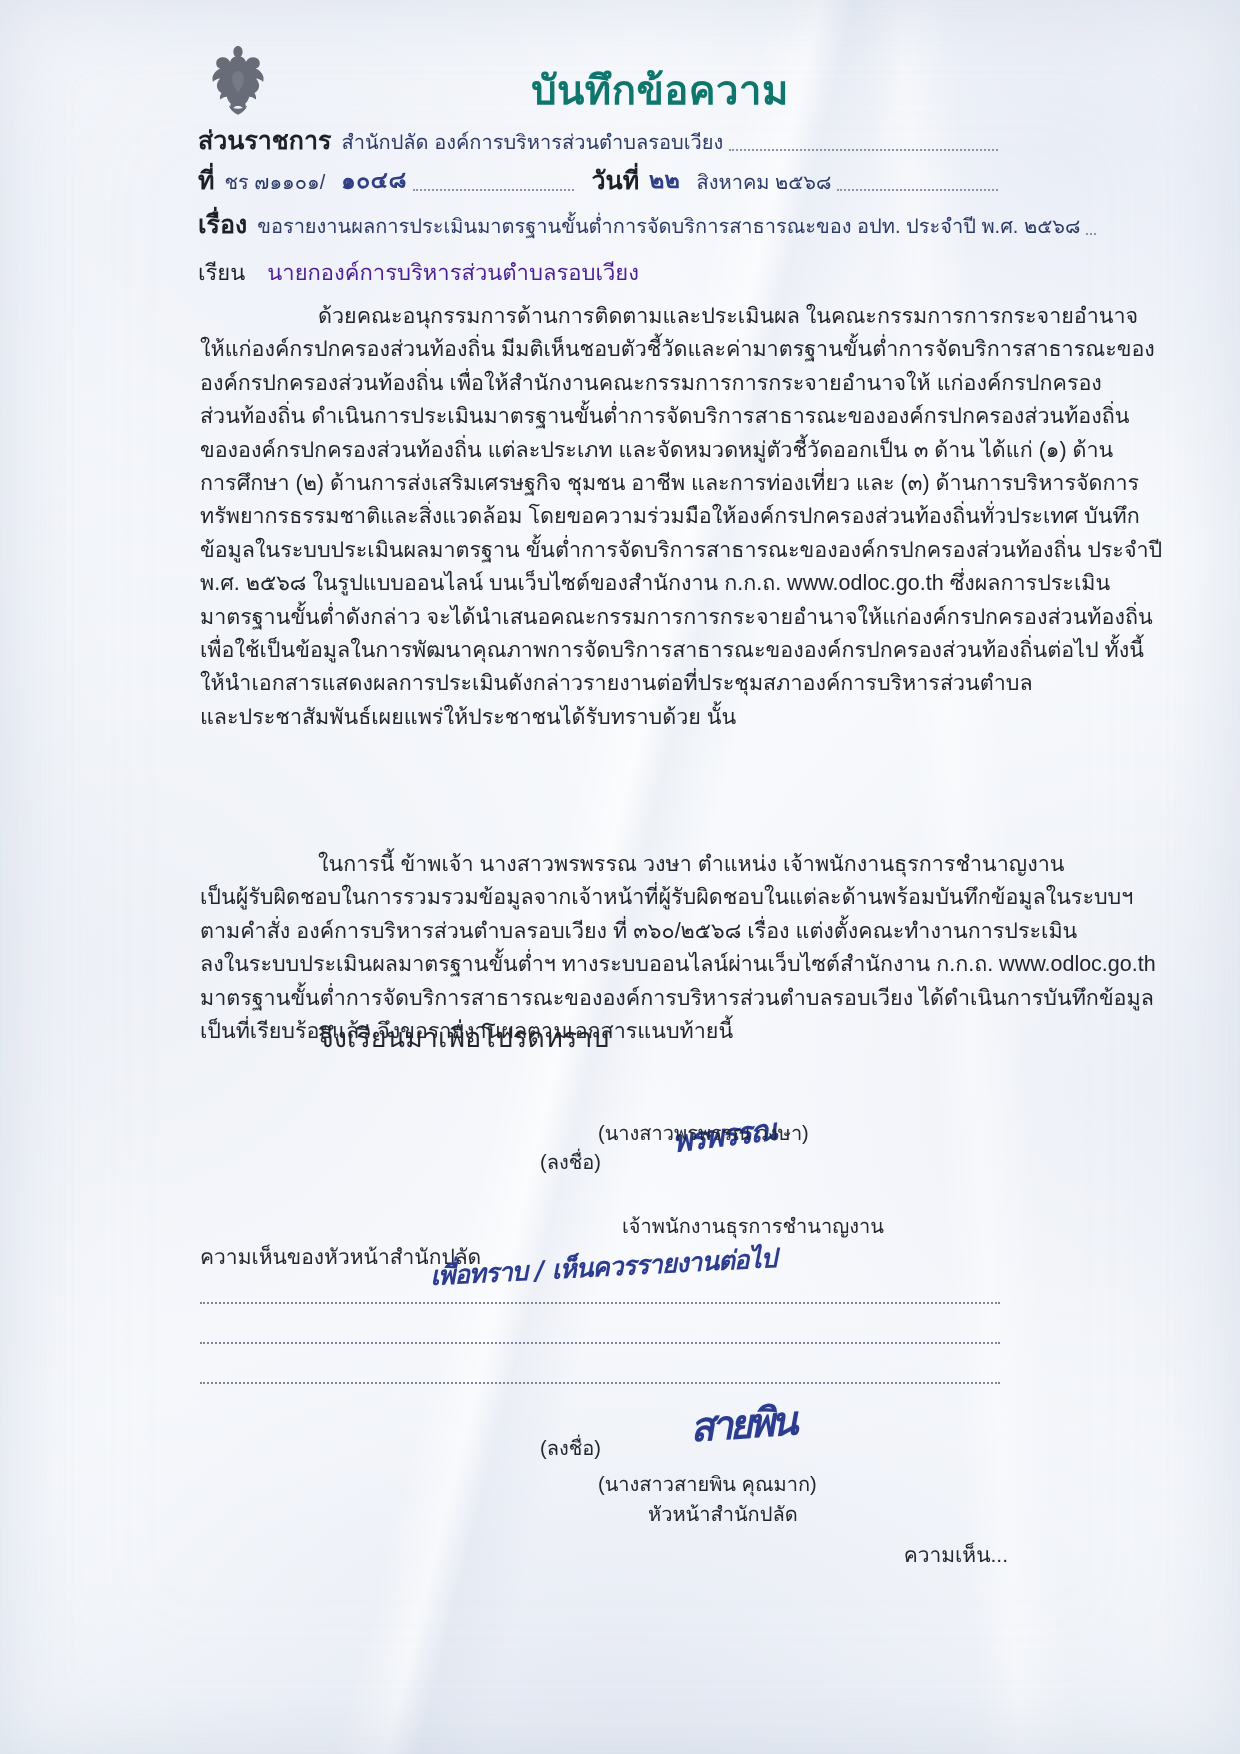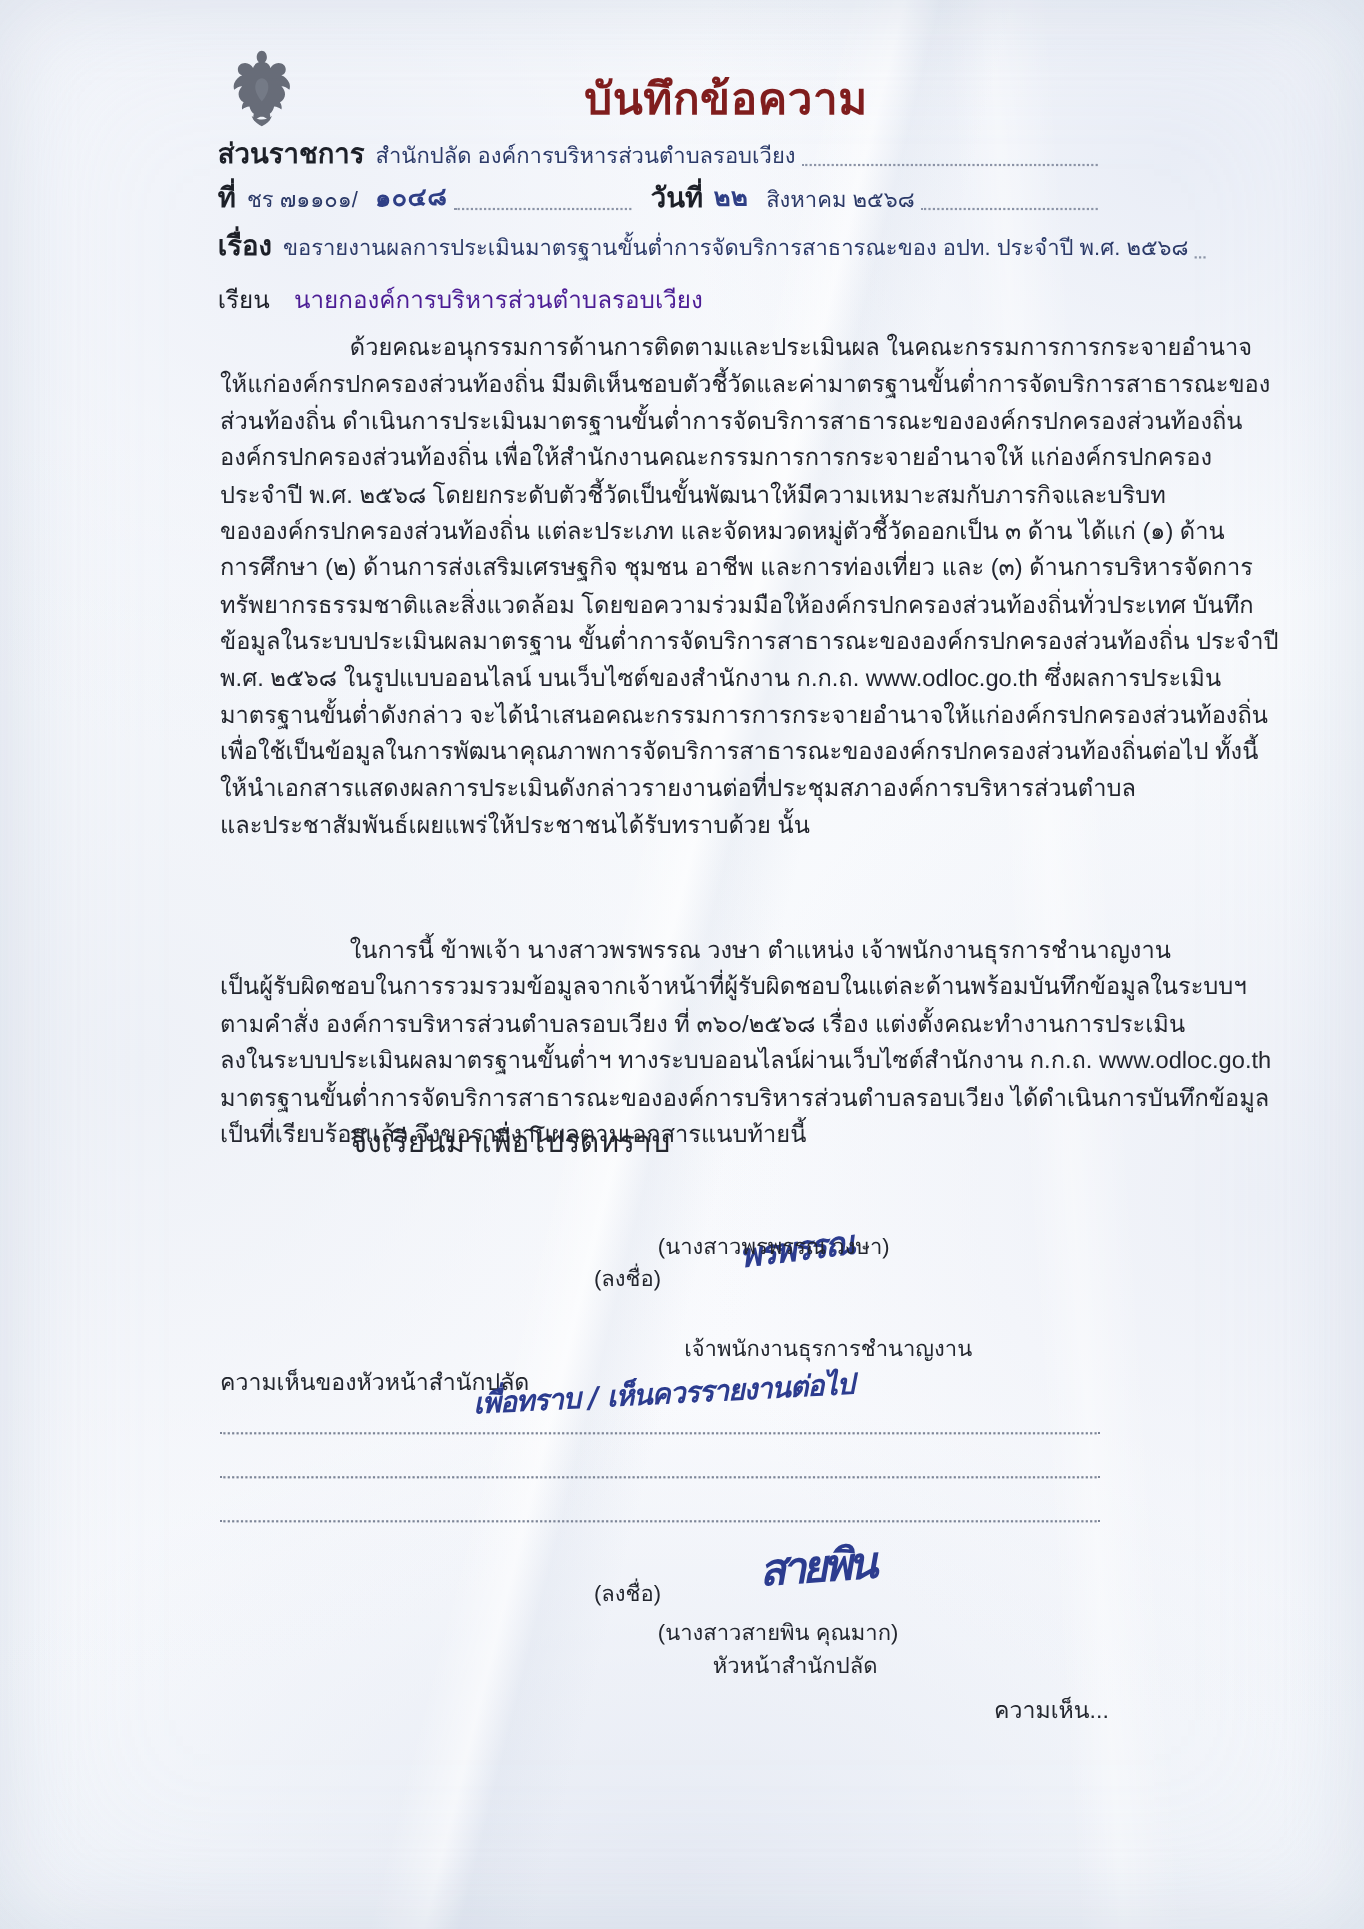--- a/index.html
+++ b/index.html
@@ -57,21 +57,21 @@
     opacity: .82;
   }
   .doc-title {
     position: absolute;
     left: 0; right: 0;
     top: 58px;
     text-align: center;
     font-size: 40px;
     font-weight: bold;
     letter-spacing: .5px;
-    color: #7f1d1d;
+    color: #0f766e;
     padding-left: 80px;
   }
 
   
   .field-row {
     position: absolute;
     left: 198px;
     display: flex;
     align-items: flex-end;
     white-space: nowrap;
@@ -250,23 +250,22 @@
   </div>
 
   <div class="field-row" id="row-to">
     <span class="to-label">เรียน</span>
     <span class="to-value">นายกองค์การบริหารส่วนตำบลรอบเวียง</span>
   </div>
 
   <div class="body-block" id="para-1">
       <div class="para-line indent">ด้วยคณะอนุกรรมการด้านการติดตามและประเมินผล  ในคณะกรรมการการกระจายอำนาจ</div>
       <div class="para-line">ให้แก่องค์กรปกครองส่วนท้องถิ่น  มีมติเห็นชอบตัวชี้วัดและค่ามาตรฐานขั้นต่ำการจัดบริการสาธารณะของ</div>
+      <div class="para-line">องค์กรปกครองส่วนท้องถิ่น  เพื่อให้สำนักงานคณะกรรมการการกระจายอำนาจให้ แก่องค์กรปกครอง</div>
       <div class="para-line">ส่วนท้องถิ่น  ดำเนินการประเมินมาตรฐานขั้นต่ำการจัดบริการสาธารณะขององค์กรปกครองส่วนท้องถิ่น</div>
-      <div class="para-line">องค์กรปกครองส่วนท้องถิ่น  เพื่อให้สำนักงานคณะกรรมการการกระจายอำนาจให้ แก่องค์กรปกครอง</div>
-      <div class="para-line">ประจำปี พ.ศ. ๒๕๖๘ โดยยกระดับตัวชี้วัดเป็นขั้นพัฒนาให้มีความเหมาะสมกับภารกิจและบริบท</div>
       <div class="para-line">ขององค์กรปกครองส่วนท้องถิ่น  แต่ละประเภท  และจัดหมวดหมู่ตัวชี้วัดออกเป็น ๓ ด้าน ได้แก่ (๑) ด้าน</div>
       <div class="para-line">การศึกษา  (๒) ด้านการส่งเสริมเศรษฐกิจ ชุมชน อาชีพ และการท่องเที่ยว และ  (๓) ด้านการบริหารจัดการ</div>
       <div class="para-line">ทรัพยากรธรรมชาติและสิ่งแวดล้อม  โดยขอความร่วมมือให้องค์กรปกครองส่วนท้องถิ่นทั่วประเทศ  บันทึก</div>
       <div class="para-line">ข้อมูลในระบบประเมินผลมาตรฐาน ขั้นต่ำการจัดบริการสาธารณะขององค์กรปกครองส่วนท้องถิ่น  ประจำปี</div>
       <div class="para-line">พ.ศ. ๒๕๖๘ ในรูปแบบออนไลน์  บนเว็บไซต์ของสำนักงาน ก.ก.ถ. www.odloc.go.th ซึ่งผลการประเมิน</div>
       <div class="para-line">มาตรฐานขั้นต่ำดังกล่าว  จะได้นำเสนอคณะกรรมการการกระจายอำนาจให้แก่องค์กรปกครองส่วนท้องถิ่น</div>
       <div class="para-line">เพื่อใช้เป็นข้อมูลในการพัฒนาคุณภาพการจัดบริการสาธารณะขององค์กรปกครองส่วนท้องถิ่นต่อไป  ทั้งนี้</div>
       <div class="para-line">ให้นำเอกสารแสดงผลการประเมินดังกล่าวรายงานต่อที่ประชุมสภาองค์การบริหารส่วนตำบล</div>
       <div class="para-line">และประชาสัมพันธ์เผยแพร่ให้ประชาชนได้รับทราบด้วย นั้น</div>
     </div>

